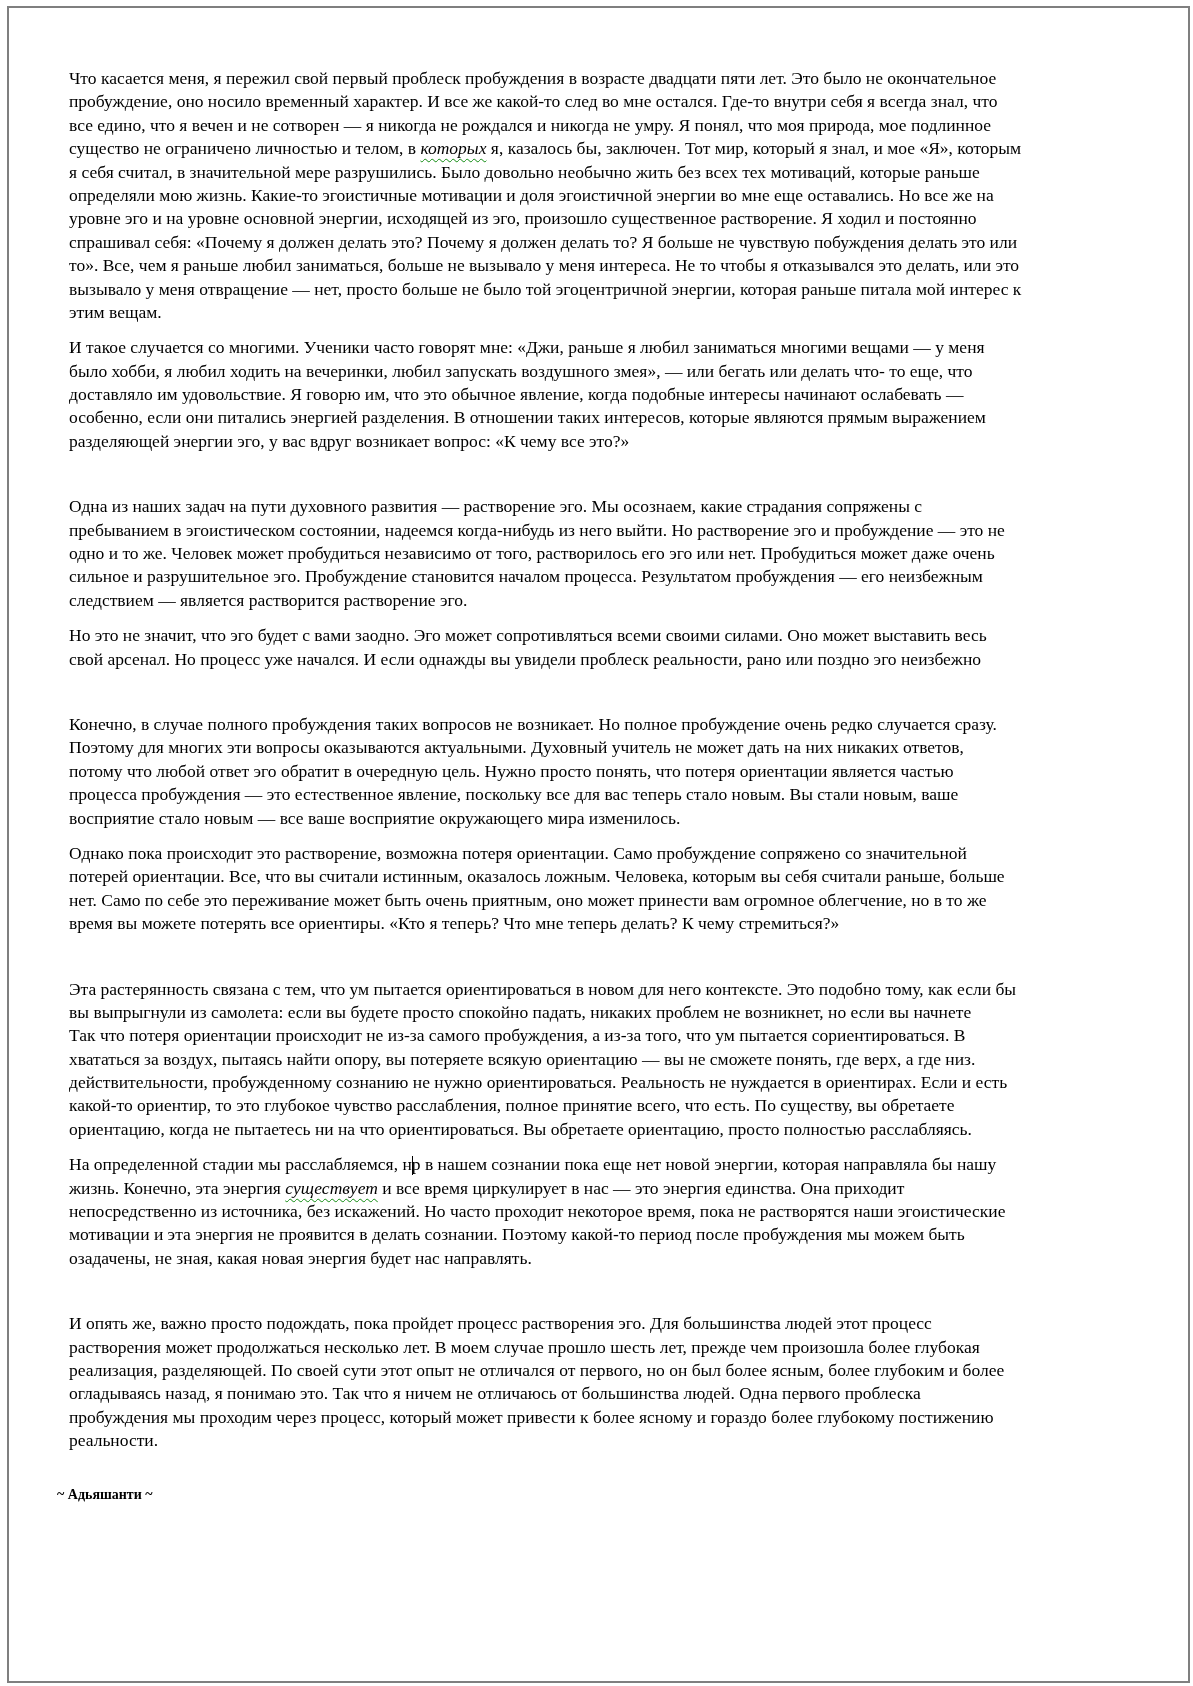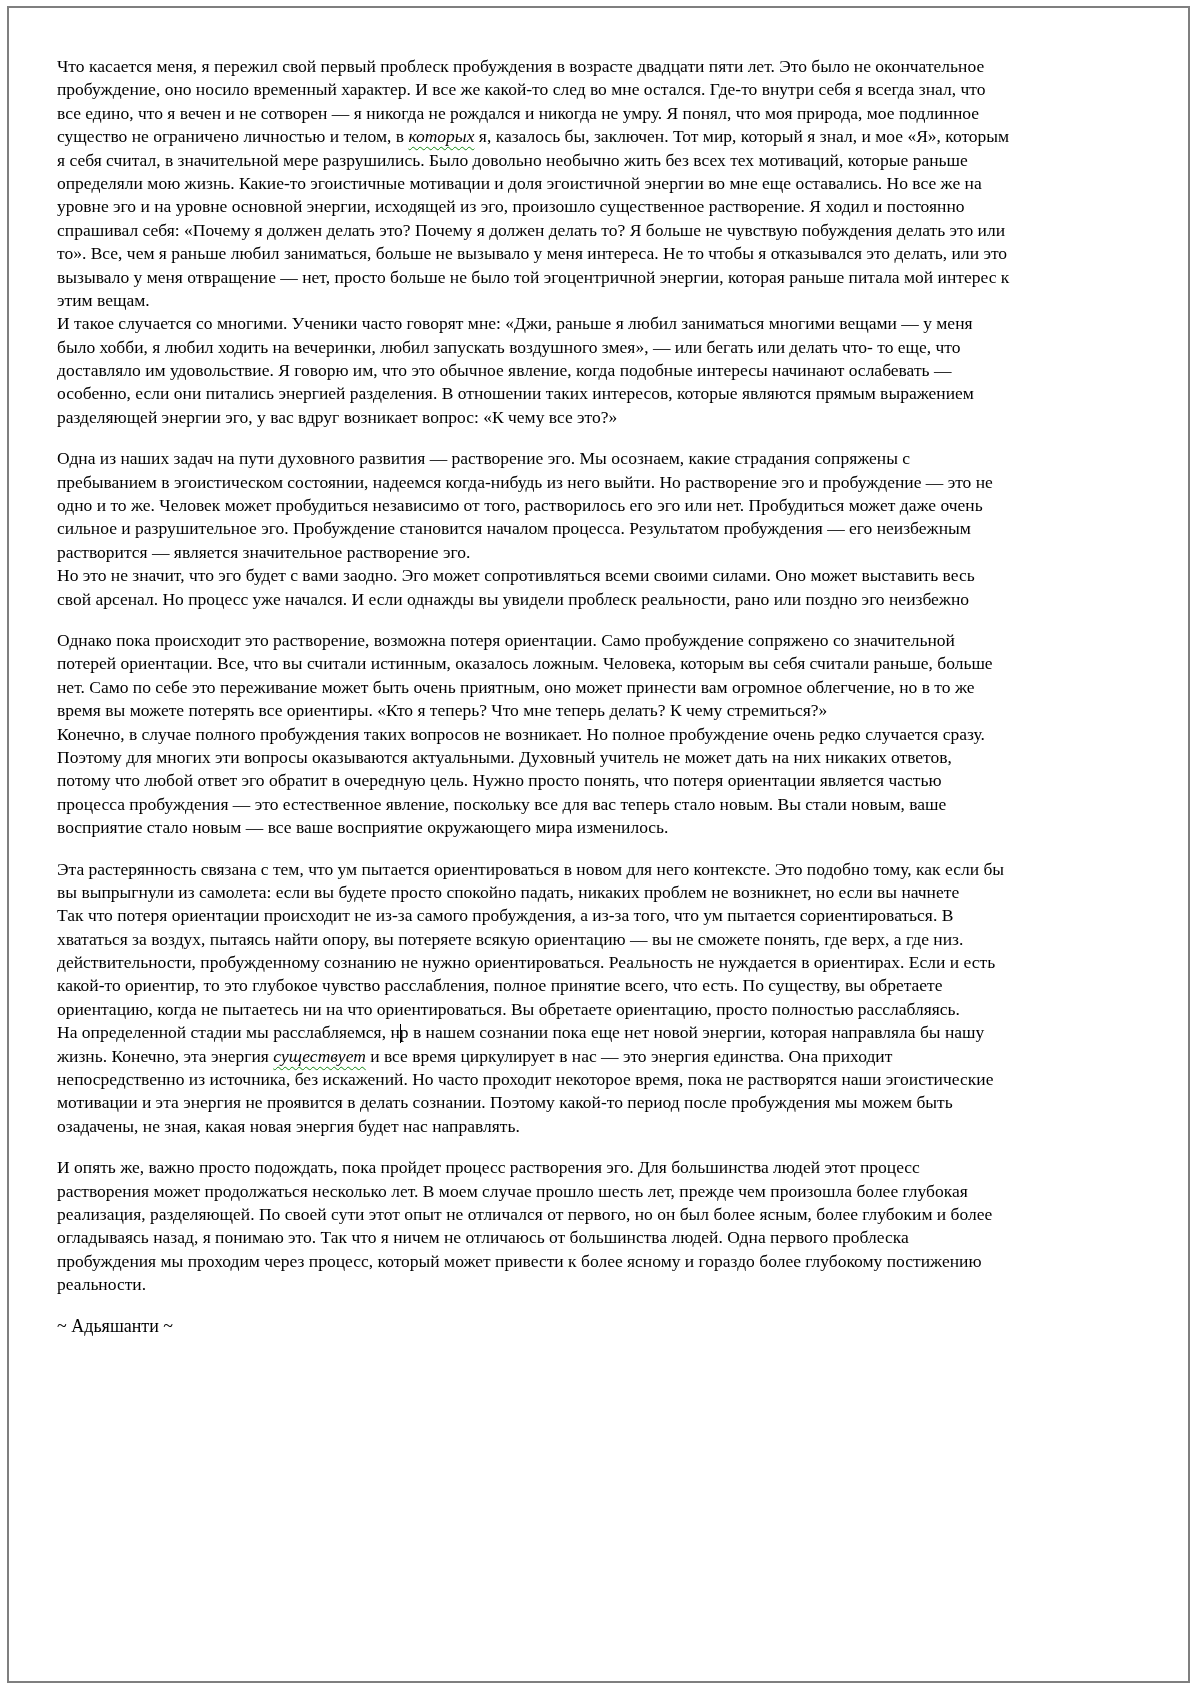--- a/index.html
+++ b/index.html
@@ -24,21 +24,21 @@
     border: 2px solid var(--border-color, #7f7f7f);
     pointer-events: none;
   }
   .text-area {
     position: absolute;
     left: 57px;
     top: 55px;
     width: 1090px;
   }
   .paragraph {
-    margin: 0;
+    margin: 12px;
     padding: 0;
   }
   .line {
     height: 23.4px;
     line-height: 23.4px;
     font-size: 17.5px;
     white-space: pre;
   }
   .gap {
     height: 18px;
@@ -58,22 +58,22 @@
     height: 19px;
     margin-right: -1.5px;
     background: #000000;
     vertical-align: text-bottom;
     position: relative;
     top: 1px;
   }
   .signature {
     height: 23.4px;
     line-height: 23.4px;
-    font-size: 18px;
-    font-weight: normal;
+    font-size: 14px;
+    font-weight: bold;
     white-space: pre;
   }
 </style>
 </head>
 <body>
 
 <div class="page-border"></div>
 
 <div class="text-area">
 
@@ -96,39 +96,39 @@
       <div class="line"><span>доставляло им удовольствие. Я говорю им, что это обычное явление, когда подобные интересы начинают ослабевать —</span></div>
       <div class="line"><span>особенно, если они питались энергией разделения. В отношении таких интересов, которые являются прямым выражением</span></div>
       <div class="line"><span>разделяющей энергии эго, у вас вдруг возникает вопрос: «К чему все это?»</span></div>
     </div>
     <div class="gap"></div>
     <div class="paragraph">
       <div class="line"><span>Одна из наших задач на пути духовного развития — растворение эго. Мы осознаем, какие страдания сопряжены с</span></div>
       <div class="line"><span>пребыванием в эгоистическом состоянии, надеемся когда-нибудь из него выйти. Но растворение эго и пробуждение — это не</span></div>
       <div class="line"><span>одно и то же. Человек может пробудиться независимо от того, растворилось его эго или нет. Пробудиться может даже очень</span></div>
       <div class="line"><span>сильное и разрушительное эго. Пробуждение становится началом процесса. Результатом пробуждения — его неизбежным</span></div>
-      <div class="line"><span>растворится — является значительное растворение эго.</span></div>
+      <div class="line"><span>следствием — является растворится растворение эго.</span></div>
     </div>
     <div class="paragraph">
       <div class="line"><span>Но это не значит, что эго будет с вами заодно. Эго может сопротивляться всеми своими силами. Оно может выставить весь</span></div>
       <div class="line"><span>свой арсенал. Но процесс уже начался. И если однажды вы увидели проблеск реальности, рано или поздно эго неизбежно</span></div>
     </div>
     <div class="gap"></div>
     <div class="paragraph">
-      <div class="line"><span>Однако пока происходит это растворение, возможна потеря ориентации. Само пробуждение сопряжено со значительной</span></div>
-      <div class="line"><span>потерей ориентации. Все, что вы считали истинным, оказалось ложным. Человека, которым вы себя считали раньше, больше</span></div>
-      <div class="line"><span>нет. Само по себе это переживание может быть очень приятным, оно может принести вам огромное облегчение, но в то же</span></div>
-      <div class="line"><span>время вы можете потерять все ориентиры. «Кто я теперь? Что мне теперь делать? К чему стремиться?»</span></div>
-    </div>
-    <div class="paragraph">
       <div class="line"><span>Конечно, в случае полного пробуждения таких вопросов не возникает. Но полное пробуждение очень редко случается сразу.</span></div>
       <div class="line"><span>Поэтому для многих эти вопросы оказываются актуальными. Духовный учитель не может дать на них никаких ответов,</span></div>
       <div class="line"><span>потому что любой ответ эго обратит в очередную цель. Нужно просто понять, что потеря ориентации является частью</span></div>
       <div class="line"><span>процесса пробуждения — это естественное явление, поскольку все для вас теперь стало новым. Вы стали новым, ваше</span></div>
       <div class="line"><span>восприятие стало новым — все ваше восприятие окружающего мира изменилось.</span></div>
+    </div>
+    <div class="paragraph">
+      <div class="line"><span>Однако пока происходит это растворение, возможна потеря ориентации. Само пробуждение сопряжено со значительной</span></div>
+      <div class="line"><span>потерей ориентации. Все, что вы считали истинным, оказалось ложным. Человека, которым вы себя считали раньше, больше</span></div>
+      <div class="line"><span>нет. Само по себе это переживание может быть очень приятным, оно может принести вам огромное облегчение, но в то же</span></div>
+      <div class="line"><span>время вы можете потерять все ориентиры. «Кто я теперь? Что мне теперь делать? К чему стремиться?»</span></div>
     </div>
     <div class="gap"></div>
     <div class="paragraph">
       <div class="line"><span>Эта растерянность связана с тем, что ум пытается ориентироваться в новом для него контексте. Это подобно тому, как если бы</span></div>
       <div class="line"><span>вы выпрыгнули из самолета: если вы будете просто спокойно падать, никаких проблем не возникнет, но если вы начнете</span></div>
       <div class="line"><span>Так что потеря ориентации происходит не из-за самого пробуждения, а из-за того, что ум пытается сориентироваться. В</span></div>
       <div class="line"><span>хвататься за воздух, пытаясь найти опору, вы потеряете всякую ориентацию — вы не сможете понять, где верх, а где низ.</span></div>
       <div class="line"><span>действительности, пробужденному сознанию не нужно ориентироваться. Реальность не нуждается в ориентирах. Если и есть</span></div>
       <div class="line"><span>какой-то ориентир, то это глубокое чувство расслабления, полное принятие всего, что есть. По существу, вы обретаете</span></div>
       <div class="line"><span>ориентацию, когда не пытаетесь ни на что ориентироваться. Вы обретаете ориентацию, просто полностью расслабляясь.</span></div>

